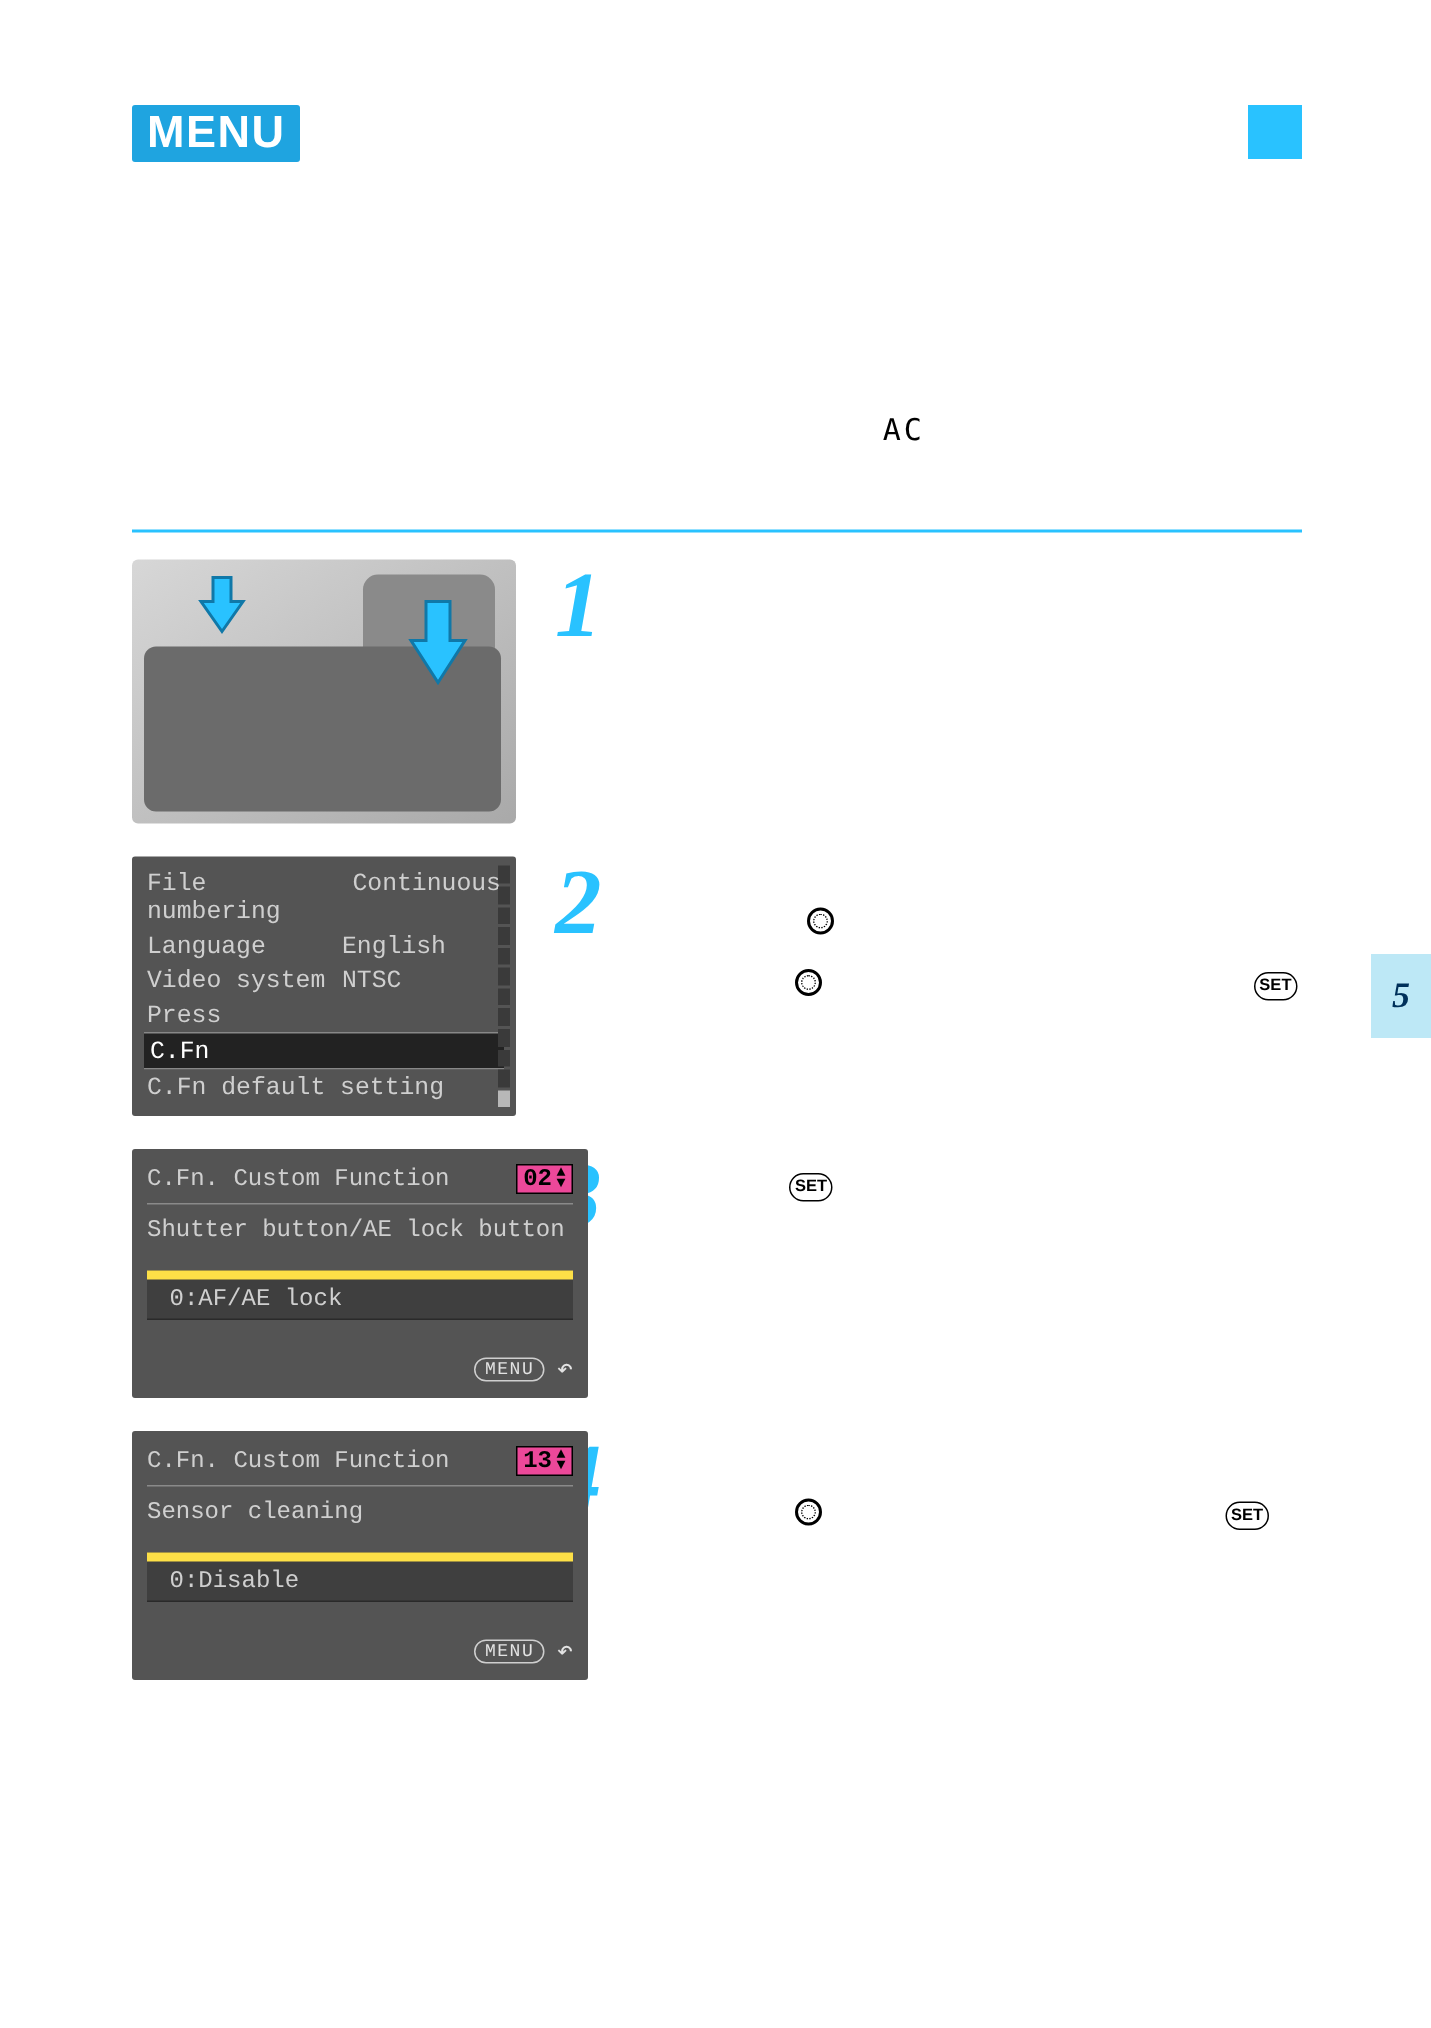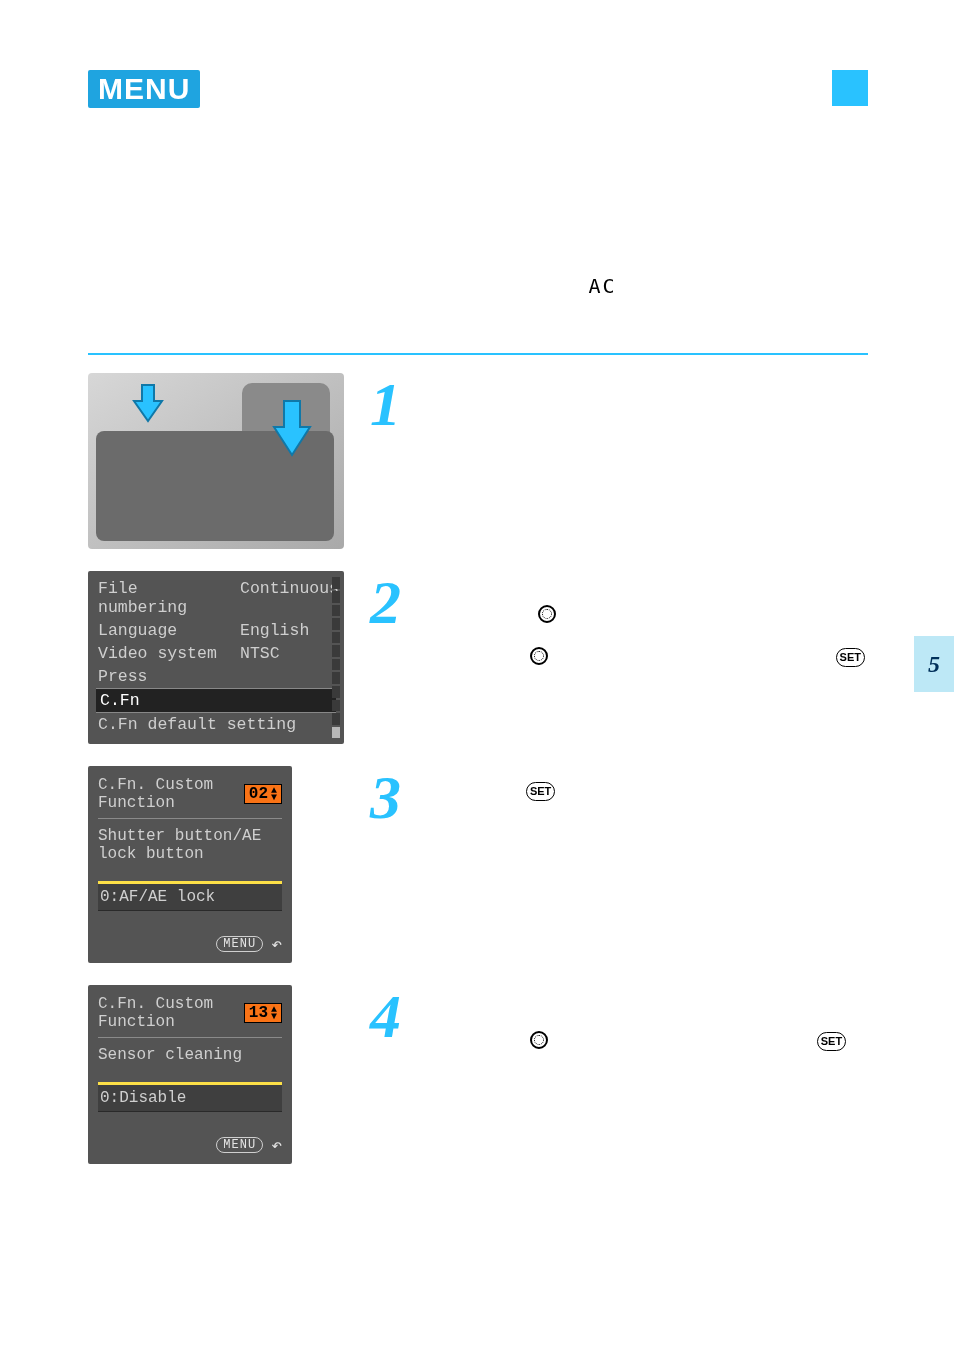--- a/index.html
+++ b/index.html
@@ -34,34 +34,34 @@
   
   .cam-illus{width:256px;height:176px;background:linear-gradient(145deg,#d7d7d7,#a9a9a9);border-radius:4px;position:relative;overflow:hidden}
   .cam-illus .body{position:absolute;left:8px;bottom:8px;width:238px;height:110px;background:#6b6b6b;border-radius:8px}
   .cam-illus .grip{position:absolute;right:14px;top:10px;width:88px;height:150px;background:#8a8a8a;border-radius:10px}
   .cam-illus .arrow1{position:absolute;left:40px;top:10px;width:40px;height:40px}
   .cam-illus .arrow2{position:absolute;right:30px;top:26px;width:44px;height:58px}
   .blarrow{fill:#29c2ff;stroke:#1078a8;stroke-width:2}
 
   
   .lcd{width:256px;background:#545454;color:#cfcfcf;font-family:"Courier New",monospace;font-size:16.5px;border-radius:2px;padding:6px 8px 8px;position:relative}
-  .lcd .row{display:flex;justify-content:flex-start;gap:12px;padding:2px 2px}
+  .lcd .row{display:flex;justify-content:flex-start;padding:2px 2px}
   .lcd .row span:first-child{min-width:130px}
   .lcd .hl{background:#222;color:#fff;border-top:1px solid #888;border-bottom:1px solid #888;padding:2px 4px}
   .lcd .vscroll{position:absolute;right:4px;top:6px;bottom:6px;width:8px;display:flex;flex-direction:column;gap:2px}
   .lcd .vscroll i{flex:1;background:#3a3a3a}
   .lcd .vscroll i.on{background:#b8b8b8}
 
-  .lcd2{width:204px;background:#545454;color:#cfcfcf;font-family:"Courier New",monospace;font-size:16px;border-radius:2px;padding:10px 10px 8px;position:relative}
+  .lcd2{width:304px;background:#545454;color:#cfcfcf;font-family:"Courier New",monospace;font-size:16px;border-radius:2px;padding:10px 10px 8px;position:relative}
   .lcd2 .hdr{display:flex;justify-content:space-between;align-items:center;margin-bottom:6px}
-  .spin-box{background:#f97316;color:#000;font-weight:bold;padding:0 4px;border:1px solid #000;display:inline-flex;align-items:center;gap:3px}
+  .spin-box{background:#ec4899;color:#000;font-weight:bold;padding:0 4px;border:1px solid #000;display:inline-flex;align-items:center;gap:3px}
   .spin-box .ar{display:inline-block;line-height:7px;font-size:10px}
   .lcd2 .sep{height:1px;background:#8a8a8a;margin:4px 0 8px}
   .lcd2 .name{margin-bottom:18px}
-  .lcd2 .opt{background:#3f3f3f;border-top:3px solid #fde047;border-bottom:1px solid #2a2a2a;padding:4px 2px;margin-bottom:22px}
+  .lcd2 .opt{background:#3f3f3f;border-top:6px solid #fde047;border-bottom:1px solid #2a2a2a;padding:4px 15px;margin-bottom:22px}
   .lcd2 .ftr{display:flex;justify-content:flex-end;align-items:center;gap:8px;color:#e3e3e3}
   .menu-pill{border:1.5px solid #cfcfcf;border-radius:10px;padding:0 6px;font-size:12px;letter-spacing:1px}
   .back-icon{font-size:18px}
 
   
   .side-tab{position:absolute;right:0;top:636px;width:40px;height:56px;background:#bde8f6;color:#00305a;font-family:Georgia,serif;font-style:italic;font-weight:bold;font-size:24px;display:flex;align-items:center;justify-content:center}
 
   .page-num{position:absolute;left:50%;bottom:30px;transform:translateX(-50%);color:#fff;font-size:16px}
 
   .white{color:#fff}

